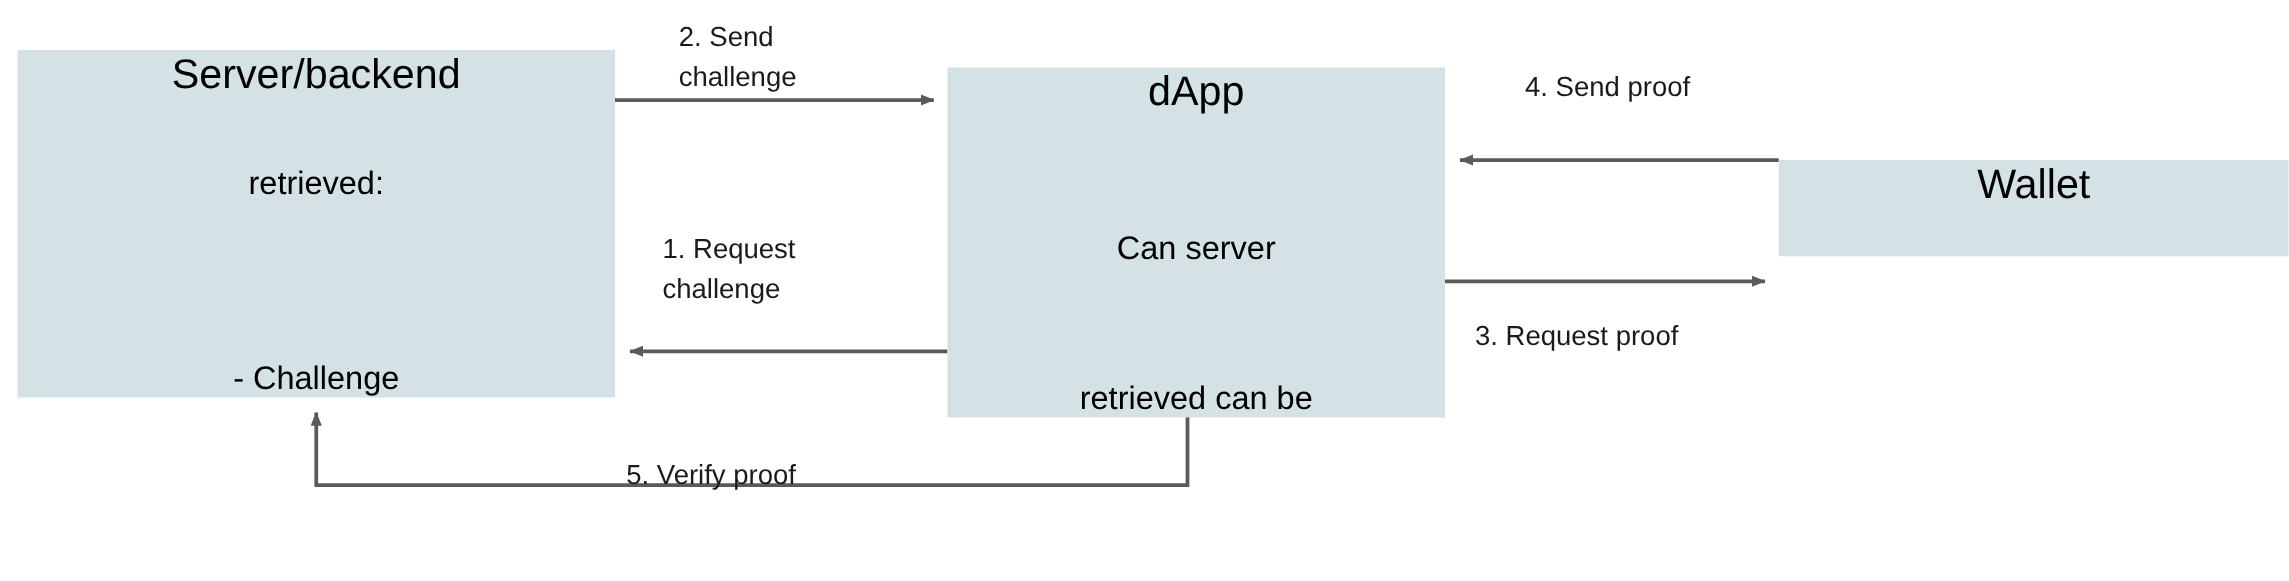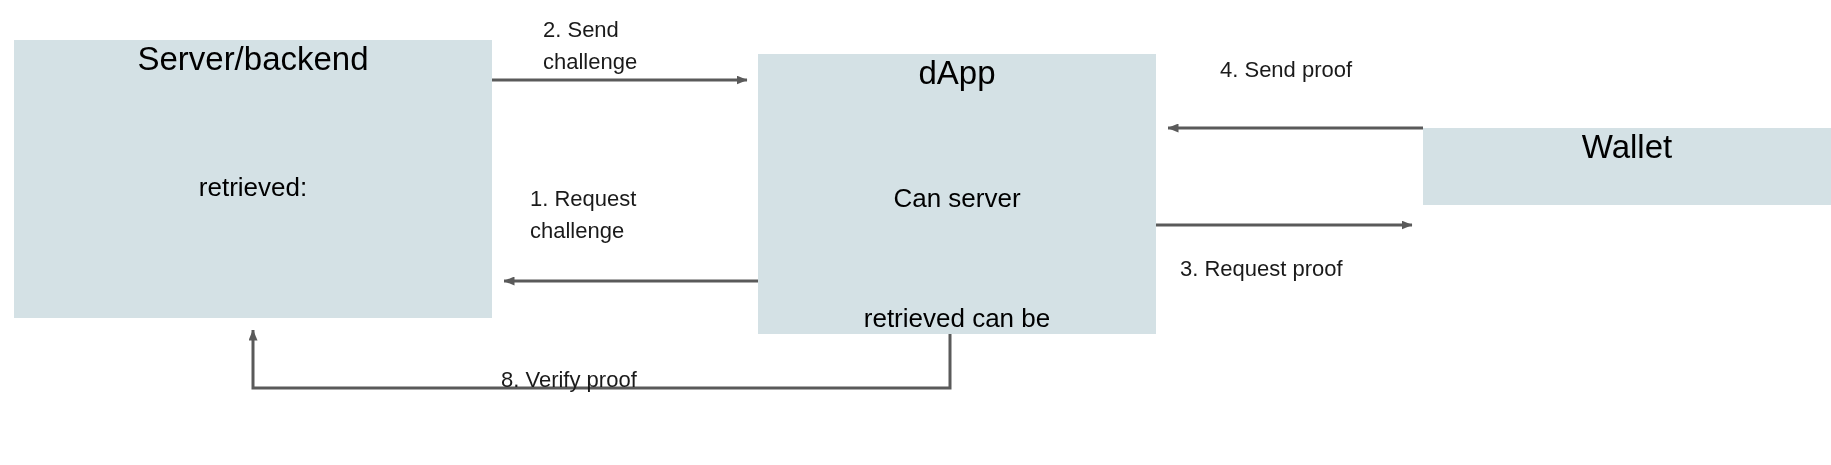--- a/index.html
+++ b/index.html
@@ -97,33 +97,34 @@
 
     <path d="M1156,225 L1412,225" stroke="#5a5a5a" stroke-width="3" fill="none" marker-end="url(#ah-right)"></path>
 
     <path d="M950,320 L950,388 L253,388 L253,330" stroke="#5a5a5a" stroke-width="3" fill="none" marker-end="url(#ah-up)"></path>
   </svg>
 
   <div class="node" id="node-server">
     <div class="node-title">Server/backend</div>
     <div class="node-sub">retrieved:</div>
     <div class="node-sub-gap"></div>
+    <div class="node-sub">- Challenge</div>
   </div>
 
   <div class="node" id="node-dapp">
     <div class="node-title">dApp</div>
     <div class="node-sub">Can server</div>
     <div class="node-sub">retrieved can be</div>
   </div>
 
   <div class="node" id="node-wallet">
     <div class="node-title">Wallet</div>
   </div>
 
   <div class="edge-label" id="lbl-2">2. Send
 challenge</div>
   <div class="edge-label" id="lbl-1">1. Request
 challenge</div>
   <div class="edge-label" id="lbl-4">4. Send proof</div>
   <div class="edge-label" id="lbl-3">3. Request proof</div>
-  <div class="edge-label" id="lbl-5">8. Verify proof</div>
+  <div class="edge-label" id="lbl-5">5. Verify proof</div>
 
 </div>
 
 </body></html>

